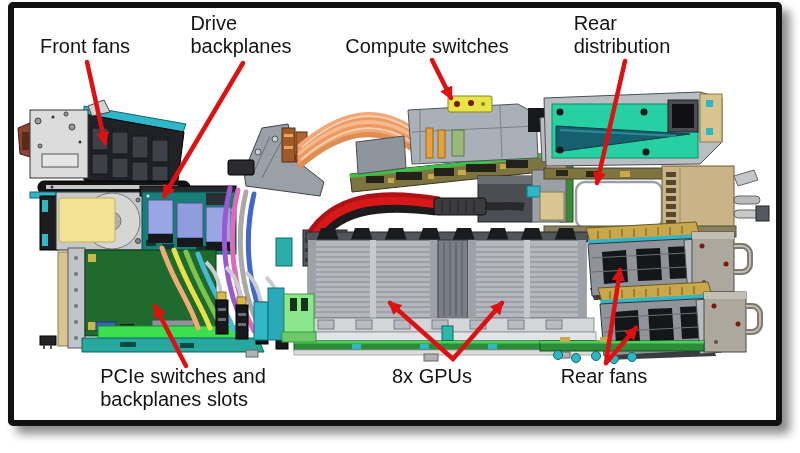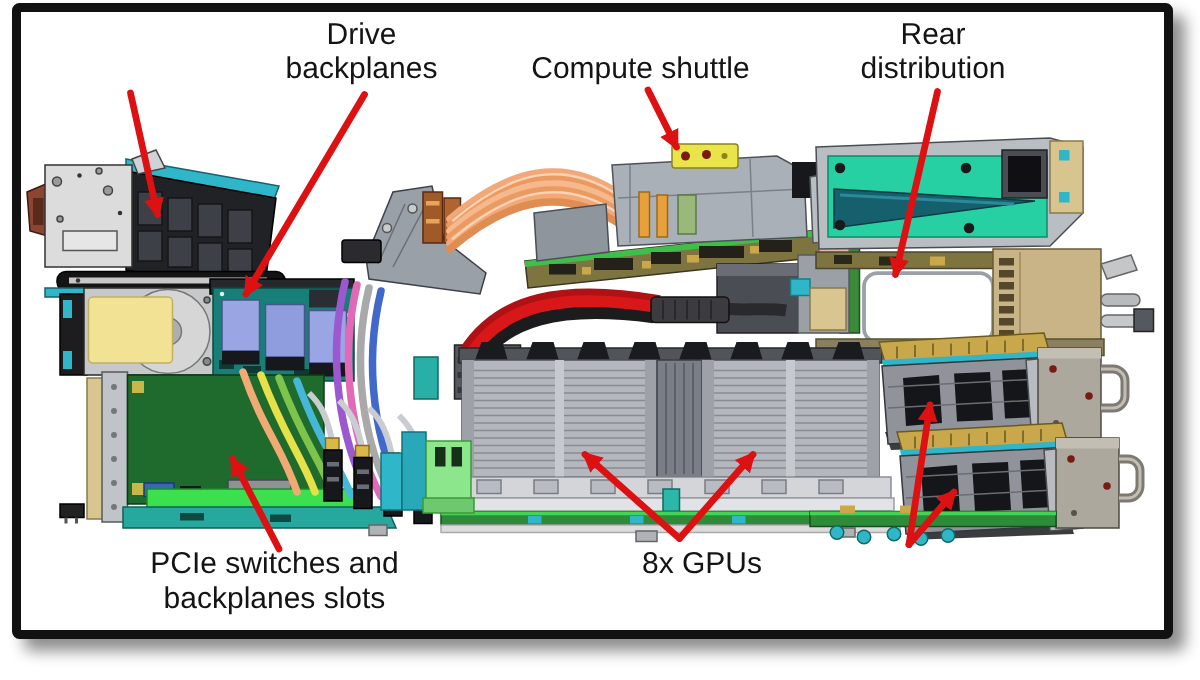--- a/index.html
+++ b/index.html
@@ -5,21 +5,21 @@
   html,body{margin:0;padding:0;background:#ffffff;}
   body{width:800px;height:453px;position:relative;font-family:"Liberation Sans",sans-serif;overflow:hidden;}
   #stage{position:absolute;left:0;top:0;width:800px;height:453px;}
   .frame{
     position:absolute;left:8px;top:2px;width:774px;height:424px;box-sizing:border-box;
     border:6px solid var(--frame-color,#111111);border-radius:5px;background:#fff;
     box-shadow:8px 8px 10px rgba(0,0,0,0.45);
   }
   svg.illus{position:absolute;left:0;top:0;}
   .callout{
-    position:absolute;transform:translateX(-50%);text-align:center;
+    position:absolute;transform:translateX(-50%);text-align:left;
     font-size:20px;line-height:23px;color:#141414;white-space:pre-line;
   }
   .arrow{fill:none;stroke:var(--arrow-color,#dd1111);stroke-width:4.5;stroke-linecap:round;}
   .arrowhead{fill:var(--arrow-color,#dd1111);}
 </style>
 </head>
 <body>
 
 <div id="stage">
   <div class="frame"></div>
@@ -407,21 +407,23 @@
       <path class="arrow" d="M432,60 L451,98" marker-end="url(#ah)"></path>
       <path class="arrow" d="M625,61 L597,183" marker-end="url(#ah)"></path>
       <path class="arrow" d="M186,366 L155,306" marker-end="url(#ah)"></path>
       <path class="arrow" d="M453,359 L390,303" marker-end="url(#ah)"></path>
       <path class="arrow" d="M453,359 L502,303" marker-end="url(#ah)"></path>
       <path class="arrow" d="M606,363 L620,270" marker-end="url(#ah)"></path>
       <path class="arrow" d="M606,363 L636,328" marker-end="url(#ah)"></path>
     </g>
   </svg>
 
+  <div class="callout" style="left:85px;top:35px">Front fans</div>
   <div class="callout" style="left:241px;top:12px">Drive
 backplanes</div>
-  <div class="callout" style="left:427px;top:35px">Compute shuttle</div>
+  <div class="callout" style="left:427px;top:35px">Compute switches</div>
   <div class="callout" style="left:622px;top:12px">Rear
 distribution</div>
   <div class="callout" style="left:183px;top:365px">PCIe switches and
 backplanes slots</div>
-  <div class="callout" style="left:468px;top:365px">8x GPUs</div>
+  <div class="callout" style="left:432px;top:365px">8x GPUs</div>
+  <div class="callout" style="left:604px;top:365px">Rear fans</div>
 </div>
 
 </body></html>

